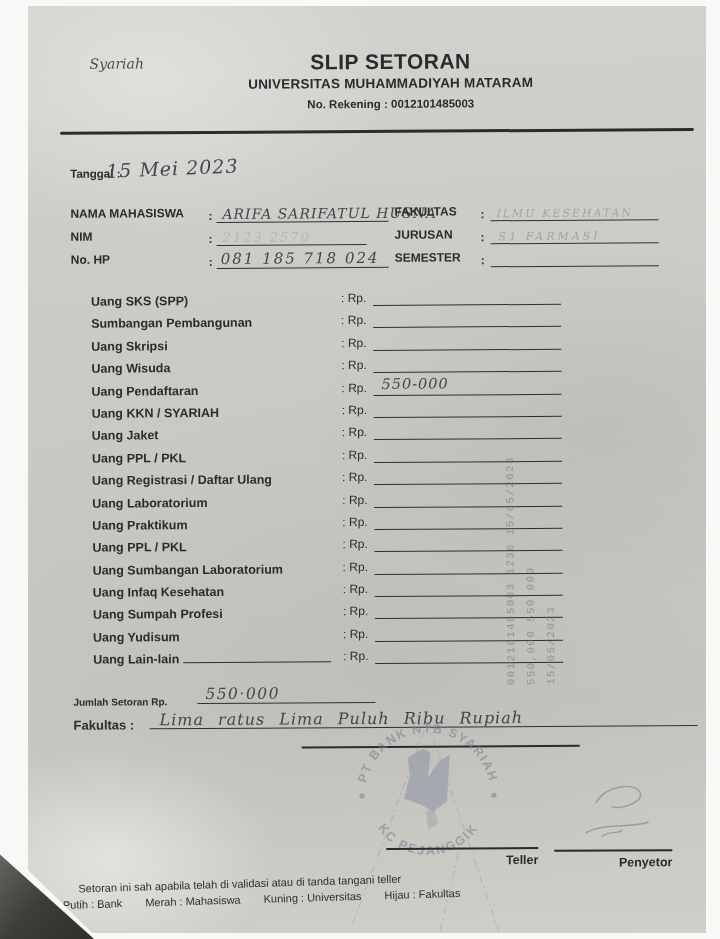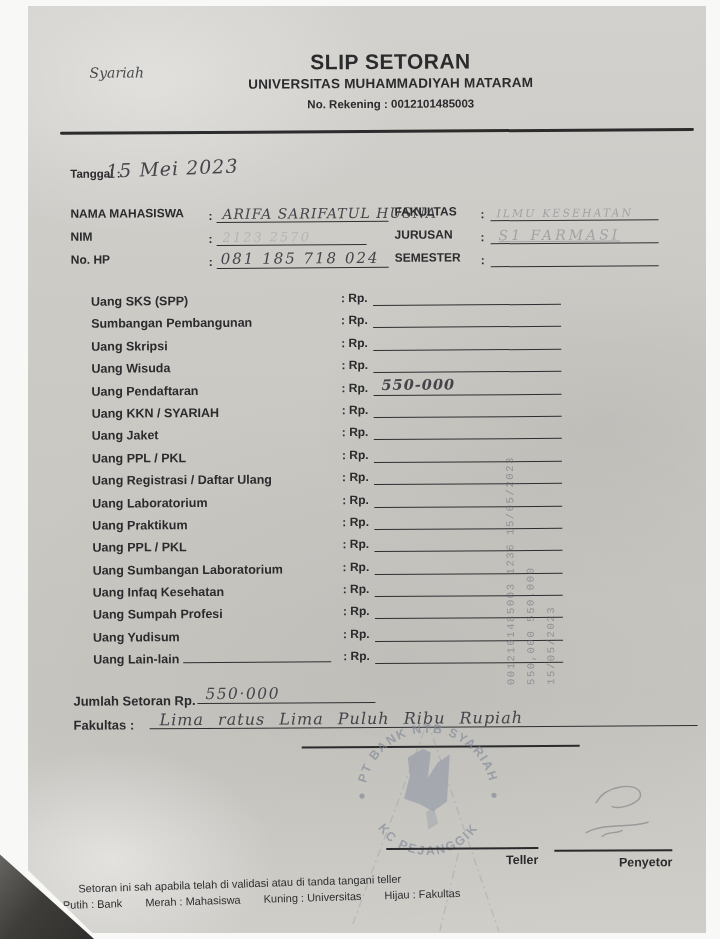--- a/index.html
+++ b/index.html
@@ -27,21 +27,21 @@
     clip-path:polygon(0 0,100% 0,100% 100%,9.5% 100%,0 93.2%);
     box-shadow:0 0 6px rgba(0,0,0,.18);
   }
   .content{position:absolute;inset:0;transform:rotate(-0.35deg);transform-origin:50% 50%;}
 
   
   .logo{position:absolute;left:64px;top:46px;line-height:1;}
   .logo .l1{font-size:24px;letter-spacing:0;color:#3a3a3c;}
   .logo .bank{font-weight:400;}
   .logo .ntb{font-weight:700;color:#2c2c2e;}
-  .logo .sub{display:block;text-align:right;font-family:"DejaVu Serif",serif;font-style:italic;font-size:14px;color:#4a4a4c;margin-top:12px;}
+  .logo .sub{display:block;text-align:right;font-family:"DejaVu Serif",serif;font-style:italic;font-size:14px;color:#4a4a4c;margin-top:3px;}
   .title-block{position:absolute;left:195px;top:44px;width:340px;text-align:center;color:#2b2b2d;}
   .title-block .t1{font-size:21px;font-weight:700;letter-spacing:.5px;}
   .title-block .t2{font-size:13.5px;font-weight:700;margin-top:2px;letter-spacing:.2px;}
   .title-block .t3{font-size:11.5px;font-weight:700;margin-top:7px;}
   .rule{position:absolute;left:34px;top:124px;width:634px;height:3px;background:#2c2c2c;border-radius:2px;}
 
   
   .plabel{font-weight:700;font-size:12px;color:#2b2b2d;}
   .hand{font-family:"DejaVu Serif",serif;font-style:italic;color:#45444a;white-space:nowrap;}
   .faint{opacity:.45;color:#6f717c;}
@@ -53,28 +53,28 @@
 
   .info-row{position:absolute;height:22px;}
   .info-line{position:absolute;bottom:2px;border-bottom:1.6px solid #2f2f31;}
   .info-colon{position:absolute;bottom:2px;font-weight:700;font-size:12px;color:#2b2b2d;}
   .info-hand{position:absolute;bottom:3px;font-size:14px;}
 
   
   .fees{position:absolute;left:64px;top:284px;width:520px;}
   .fee-row{position:relative;height:22.4px;}
   .fee-label{font-size:12.5px;font-weight:700;color:#2b2b2d;}
-  .fee-rp{position:absolute;left:250px;top:1px;font-size:12px;font-weight:700;color:#2b2b2d;}
+  .fee-rp{position:absolute;left:250px;top:1px;font-size:12px;font-weight:400;color:#2b2b2d;}
   .fee-line{position:absolute;left:282px;top:0;width:188px;height:15px;border-bottom:1.6px solid #2e2e30;}
-  .fee-amount{position:absolute;left:8px;top:-4px;font-size:14.5px;letter-spacing:1px;font-weight:bold;}
+  .fee-amount{position:absolute;left:8px;top:-4px;font-size:14.5px;letter-spacing:1px;}
   .fee-extra-line{display:inline-block;width:148px;border-bottom:1.6px solid #2e2e30;height:12px;margin-left:4px;}
 
   
   .total-row{position:absolute;left:44px;top:684px;}
-  .total-row .plabel{font-size:13px;}
+  .total-row .plabel{font-size:10px;}
   .total-line{position:absolute;left:124px;top:12px;width:178px;border-bottom:1.6px solid #2f2f31;}
   .total-hand{position:absolute;left:132px;top:-6px;font-size:15.5px;letter-spacing:1.5px;}
   .words-row{position:absolute;left:44px;top:708px;}
   .words-row .plabel{font-size:13px;}
   .words-line{position:absolute;left:76px;top:13px;width:548px;border-bottom:1.6px solid #2f2f31;}
   .words-hand{position:absolute;left:86px;top:-5px;font-size:16px;letter-spacing:1px;word-spacing:8px;}
   .cont-line{position:absolute;left:272px;top:740px;width:278px;border-bottom:2px solid #2b2b2d;}
 
   
   .validation{
@@ -147,21 +147,21 @@
   <div class="info-row" style="left:368px;top:196px;width:280px;">
     <span class="plabel">FAKULTAS</span>
     <span class="info-colon" style="left:86px;">:</span>
     <span class="info-line" style="left:96px;width:168px;"></span>
     <span class="hand faint info-hand" style="left:102px;font-size:11px;letter-spacing:2px;">ILMU KESEHATAN</span>
   </div>
   <div class="info-row" style="left:368px;top:219px;width:280px;">
     <span class="plabel">JURUSAN</span>
     <span class="info-colon" style="left:86px;">:</span>
     <span class="info-line" style="left:96px;width:168px;"></span>
-    <span class="hand faint info-hand" style="left:104px;font-size:14px;letter-spacing:3px;text-decoration:underline;">S1 FARMASI</span>
+    <span class="hand faint info-hand" style="left:104px;font-size:11px;letter-spacing:3px;">S1 FARMASI</span>
   </div>
   <div class="info-row" style="left:368px;top:242px;width:280px;">
     <span class="plabel">SEMESTER</span>
     <span class="info-colon" style="left:86px;">:</span>
     <span class="info-line" style="left:96px;width:168px;"></span>
   </div>
 
   <div class="fees">
     <div class="fee-row"><span class="fee-label">Uang SKS (SPP)</span><span class="fee-rp">: Rp.</span><span class="fee-line">
             <span class="hand fee-amount"></span>

